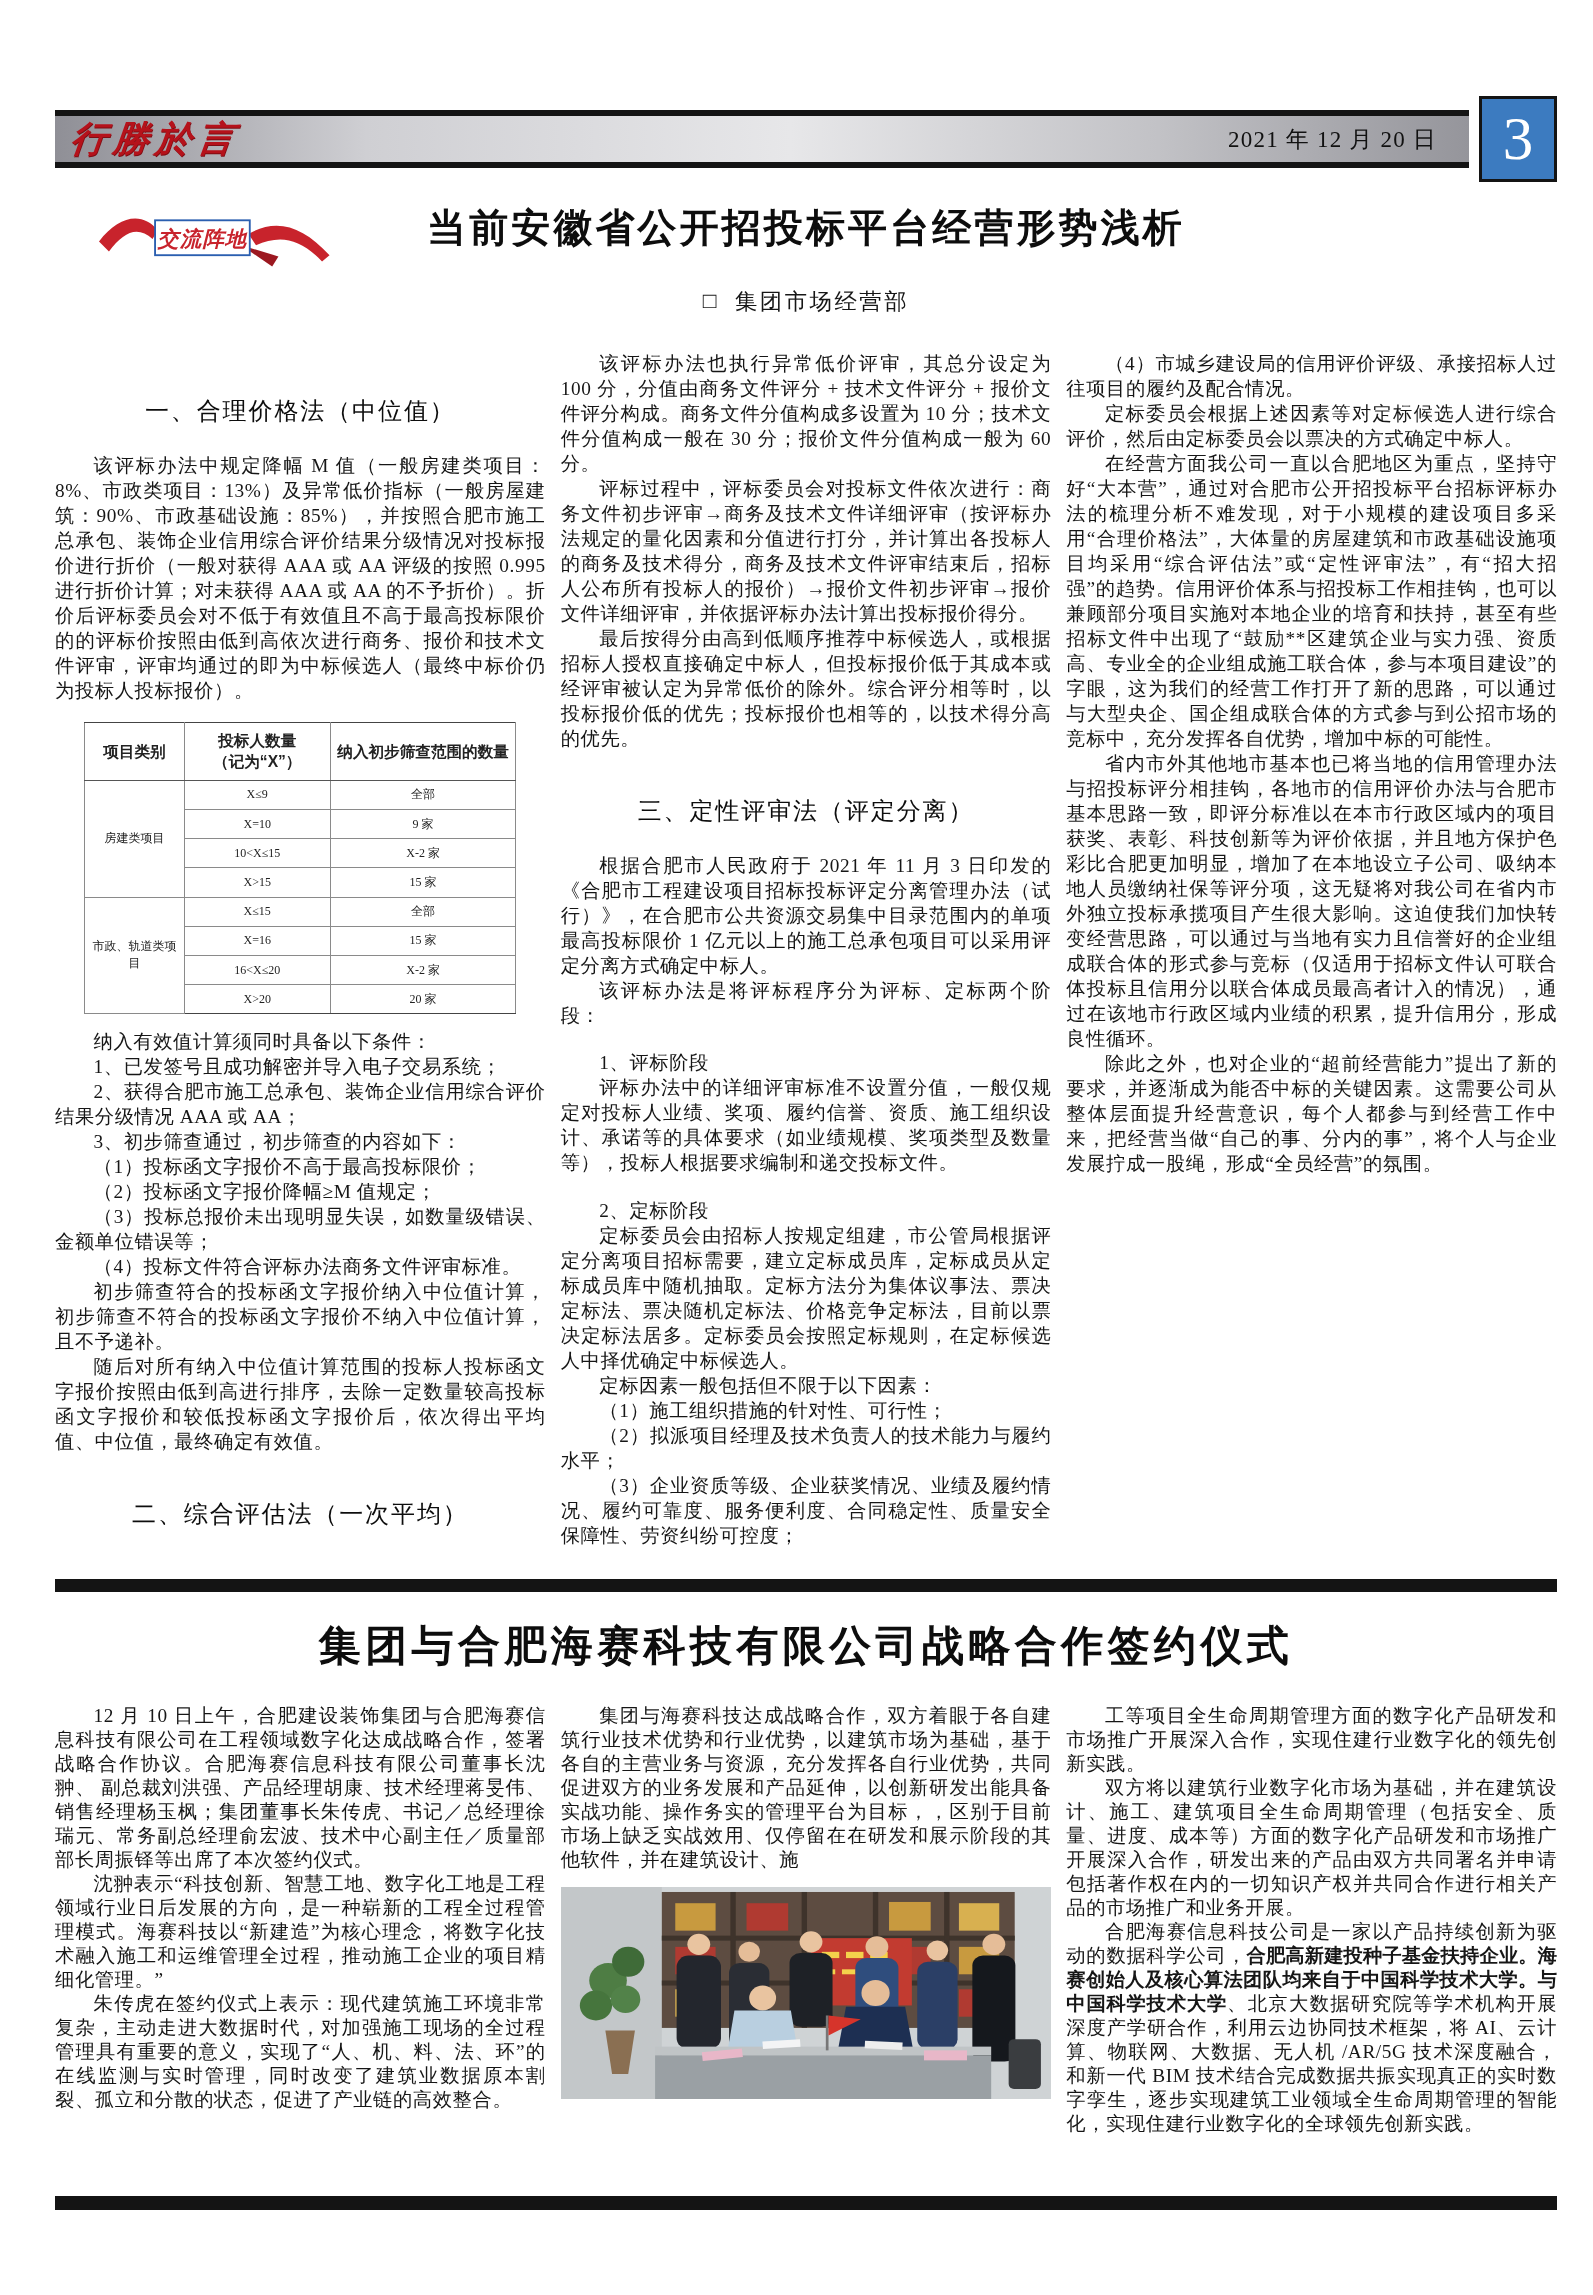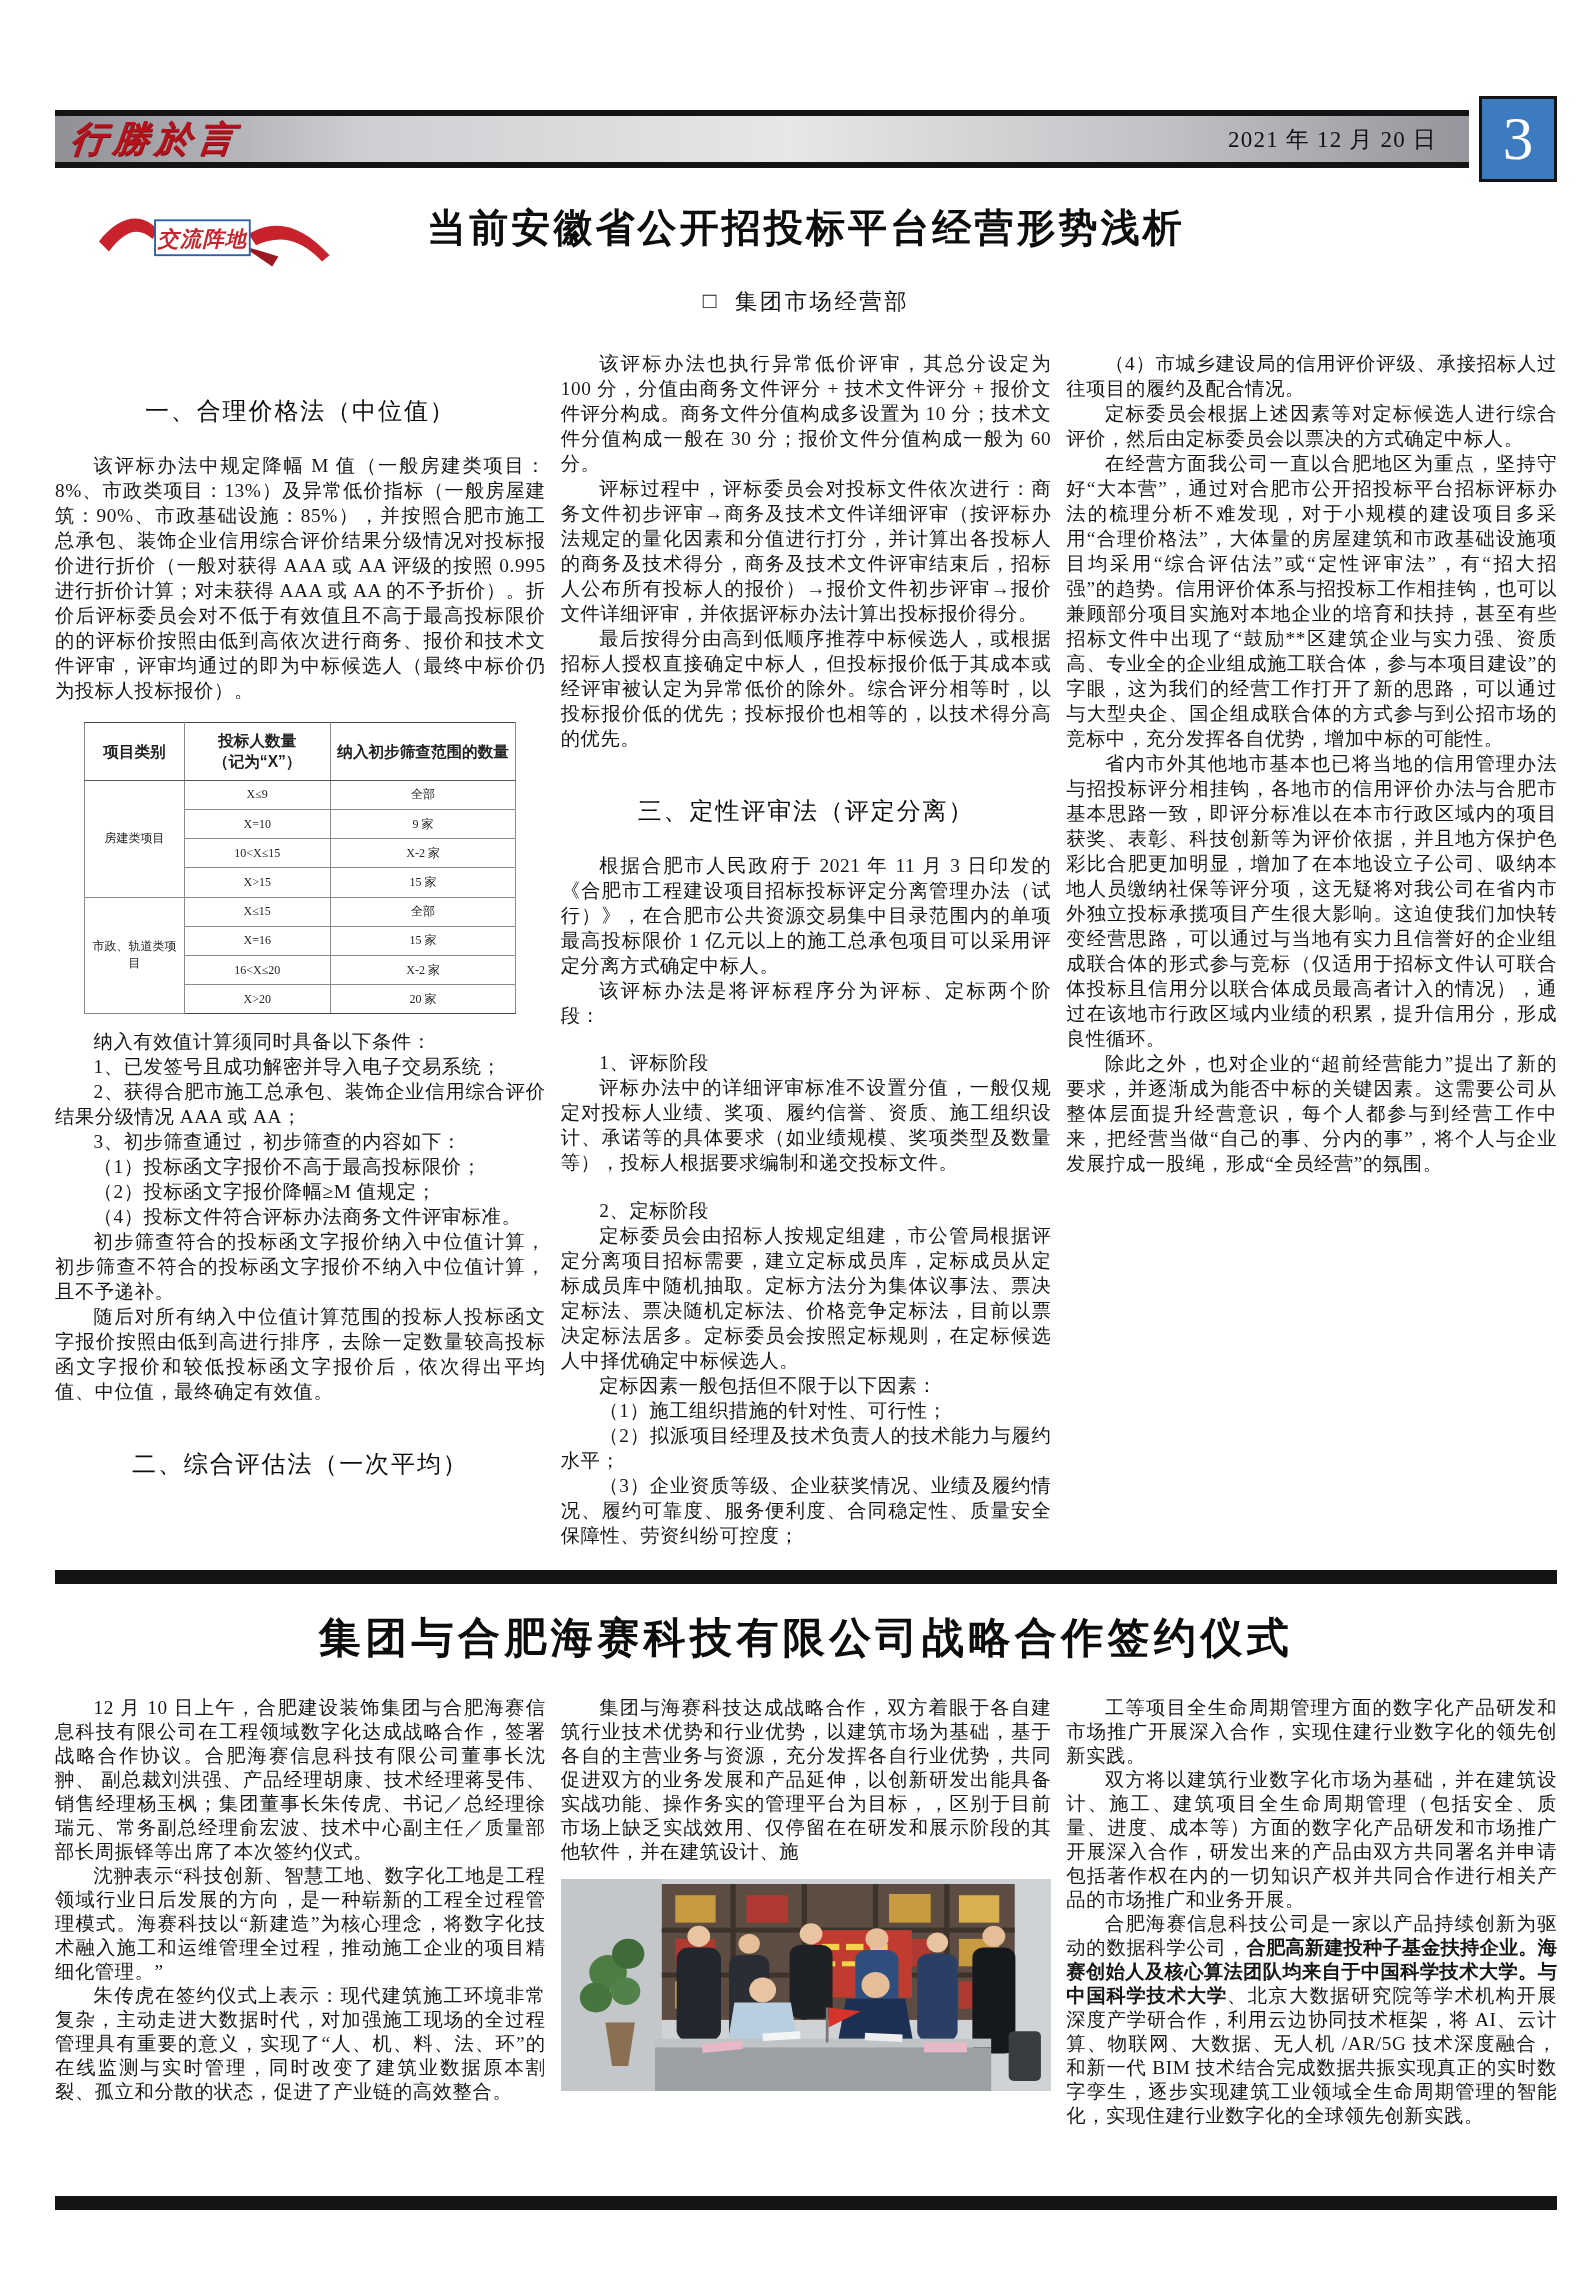--- a/index.html
+++ b/index.html
@@ -172,20 +172,21 @@
           </tr>
         </tbody>
       </table>
 
       <p class="b">纳入有效值计算须同时具备以下条件：</p>
       <p class="b li1">1、已发签号且成功解密并导入电子交易系统；</p>
       <p class="b li1">2、获得合肥市施工总承包、装饰企业信用综合评价结果分级情况 AAA 或 AA；</p>
       <p class="b li1">3、初步筛查通过，初步筛查的内容如下：</p>
       <p class="b li2">（1）投标函文字报价不高于最高投标限价；</p>
       <p class="b li2">（2）投标函文字报价降幅≥M 值规定；</p>
+      <p class="b li2">（3）投标总报价未出现明显失误，如数量级错误、金额单位错误等；</p>
       <p class="b li2">（4）投标文件符合评标办法商务文件评审标准。</p>
       <p class="b">初步筛查符合的投标函文字报价纳入中位值计算，初步筛查不符合的投标函文字报价不纳入中位值计算，且不予递补。</p>
       <p class="b">随后对所有纳入中位值计算范围的投标人投标函文字报价按照由低到高进行排序，去除一定数量较高投标函文字报价和较低投标函文字报价后，依次得出平均值、中位值，最终确定有效值。</p>
       <div class="hsec">二、综合评估法（一次平均）</div>
     </div>
 
     <div class="col">
       <p class="b">该评标办法也执行异常低价评审，其总分设定为 100 分，分值由商务文件评分 + 技术文件评分 + 报价文件评分构成。商务文件分值构成多设置为 10 分；技术文件分值构成一般在 30 分；报价文件分值构成一般为 60 分。</p>
       <p class="b">评标过程中，评标委员会对投标文件依次进行：商务文件初步评审→商务及技术文件详细评审（按评标办法规定的量化因素和分值进行打分，并计算出各投标人的商务及技术得分，商务及技术文件评审结束后，招标人公布所有投标人的报价）→报价文件初步评审→报价文件详细评审，并依据评标办法计算出投标报价得分。</p>
       <p class="b">最后按得分由高到低顺序推荐中标候选人，或根据招标人授权直接确定中标人，但投标报价低于其成本或经评审被认定为异常低价的除外。综合评分相等时，以投标报价低的优先；投标报价也相等的，以技术得分高的优先。</p>

